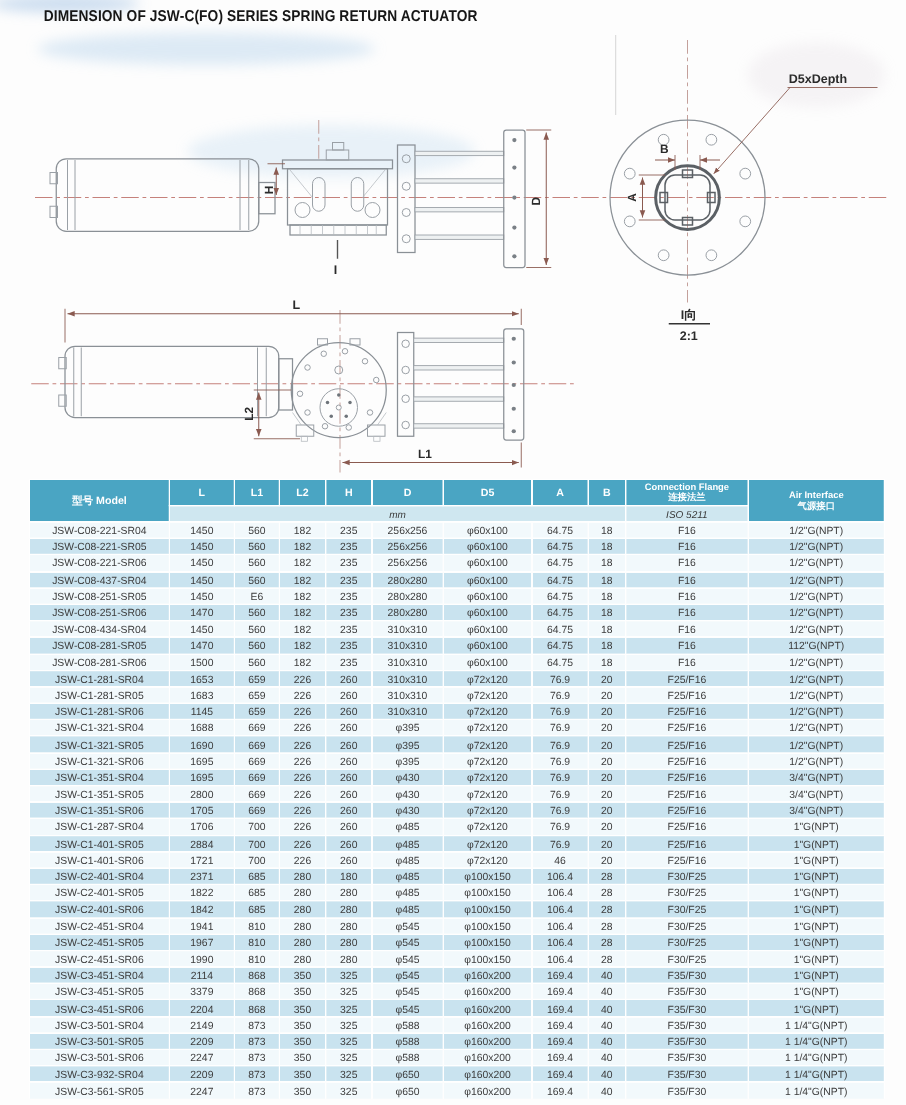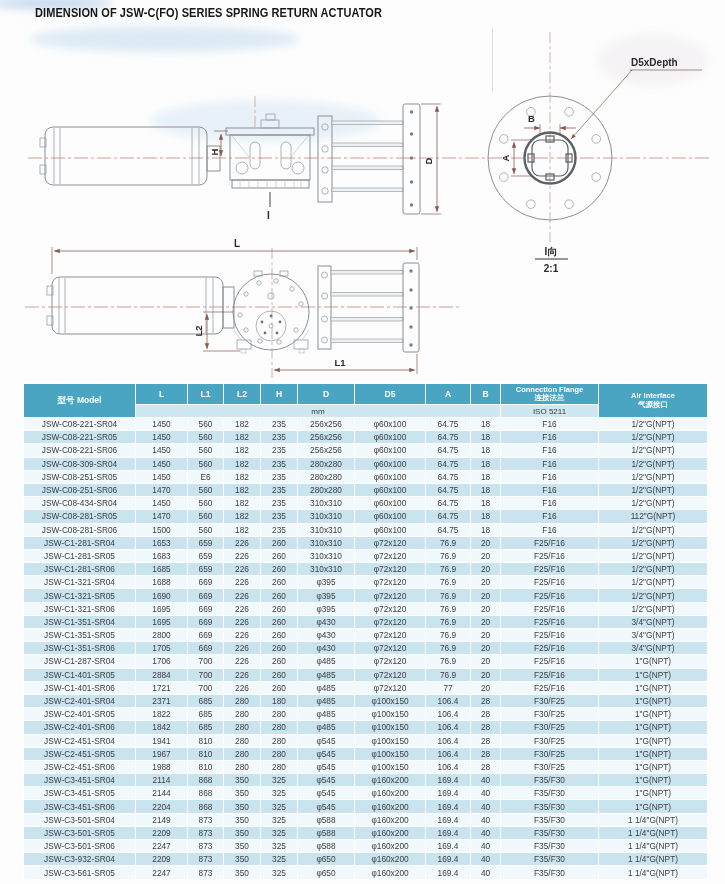--- a/index.html
+++ b/index.html
@@ -42,21 +42,21 @@
   .dim-table th,.dim-table td{
     padding:0;text-align:center;vertical-align:middle;overflow:hidden;white-space:nowrap;
   }
   .dim-table thead th{
     background:#4aa5c3;color:#fff;font-weight:bold;font-size:8.5px;
     border:1px solid #ffffff;
   }
   .dim-table thead tr.h1{height:21px;}
   .dim-table thead tr.h2{height:13px;}
   .dim-table thead .sub{
-    background:#cfe7f0;color:#3a3a3a;font-weight:normal;font-size:8px;
+    background:#cfe7f0;color:#3a3a3a;font-weight:normal;font-size:8px;font-style:italic;
   }
   .dim-table thead .two{font-size:7.5px;line-height:8.5px;font-weight:bold;}
   .dim-table tbody tr{height:13.2px;}
   .dim-table tbody td{
     font-size:8.3px;color:#3c3c3c;background:#f2f9fc;
     border-left:1px solid rgba(255,255,255,.75);border-right:1px solid rgba(255,255,255,.75);
     border-top:1px solid rgba(255,255,255,.9);
   }
   .dim-table tbody tr.alt td{background:#c9e3ef;}
 </style>
@@ -336,21 +336,21 @@
         <td>182</td>
         <td>235</td>
         <td>256x256</td>
         <td>φ60x100</td>
         <td>64.75</td>
         <td>18</td>
         <td>F16</td>
         <td>1/2"G(NPT)</td>
       </tr>
       <tr class="alt">
-        <td>JSW-C08-309-SR04</td>
+        <td>JSW-C08-437-SR04</td>
         <td>1450</td>
         <td>560</td>
         <td>182</td>
         <td>235</td>
         <td>280x280</td>
         <td>φ60x100</td>
         <td>64.75</td>
         <td>18</td>
         <td>F16</td>
         <td>1/2"G(NPT)</td>
@@ -441,21 +441,21 @@
         <td>260</td>
         <td>310x310</td>
         <td>φ72x120</td>
         <td>76.9</td>
         <td>20</td>
         <td>F25/F16</td>
         <td>1/2"G(NPT)</td>
       </tr>
       <tr class="alt">
         <td>JSW-C1-281-SR06</td>
-        <td>1685</td>
+        <td>1145</td>
         <td>659</td>
         <td>226</td>
         <td>260</td>
         <td>310x310</td>
         <td>φ72x120</td>
         <td>76.9</td>
         <td>20</td>
         <td>F25/F16</td>
         <td>1/2"G(NPT)</td>
       </tr>
@@ -564,21 +564,21 @@
         <td>1"G(NPT)</td>
       </tr>
       <tr>
         <td>JSW-C1-401-SR06</td>
         <td>1721</td>
         <td>700</td>
         <td>226</td>
         <td>260</td>
         <td>φ485</td>
         <td>φ72x120</td>
-        <td>77</td>
+        <td>46</td>
         <td>20</td>
         <td>F25/F16</td>
         <td>1"G(NPT)</td>
       </tr>
       <tr class="alt">
         <td>JSW-C2-401-SR04</td>
         <td>2371</td>
         <td>685</td>
         <td>280</td>
         <td>180</td>
@@ -636,21 +636,21 @@
         <td>280</td>
         <td>φ545</td>
         <td>φ100x150</td>
         <td>106.4</td>
         <td>28</td>
         <td>F30/F25</td>
         <td>1"G(NPT)</td>
       </tr>
       <tr>
         <td>JSW-C2-451-SR06</td>
-        <td>1988</td>
+        <td>1990</td>
         <td>810</td>
         <td>280</td>
         <td>280</td>
         <td>φ545</td>
         <td>φ100x150</td>
         <td>106.4</td>
         <td>28</td>
         <td>F30/F25</td>
         <td>1"G(NPT)</td>
       </tr>
@@ -662,21 +662,21 @@
         <td>325</td>
         <td>φ545</td>
         <td>φ160x200</td>
         <td>169.4</td>
         <td>40</td>
         <td>F35/F30</td>
         <td>1"G(NPT)</td>
       </tr>
       <tr>
         <td>JSW-C3-451-SR05</td>
-        <td>2144</td>
+        <td>3379</td>
         <td>868</td>
         <td>350</td>
         <td>325</td>
         <td>φ545</td>
         <td>φ160x200</td>
         <td>169.4</td>
         <td>40</td>
         <td>F35/F30</td>
         <td>1"G(NPT)</td>
       </tr>

